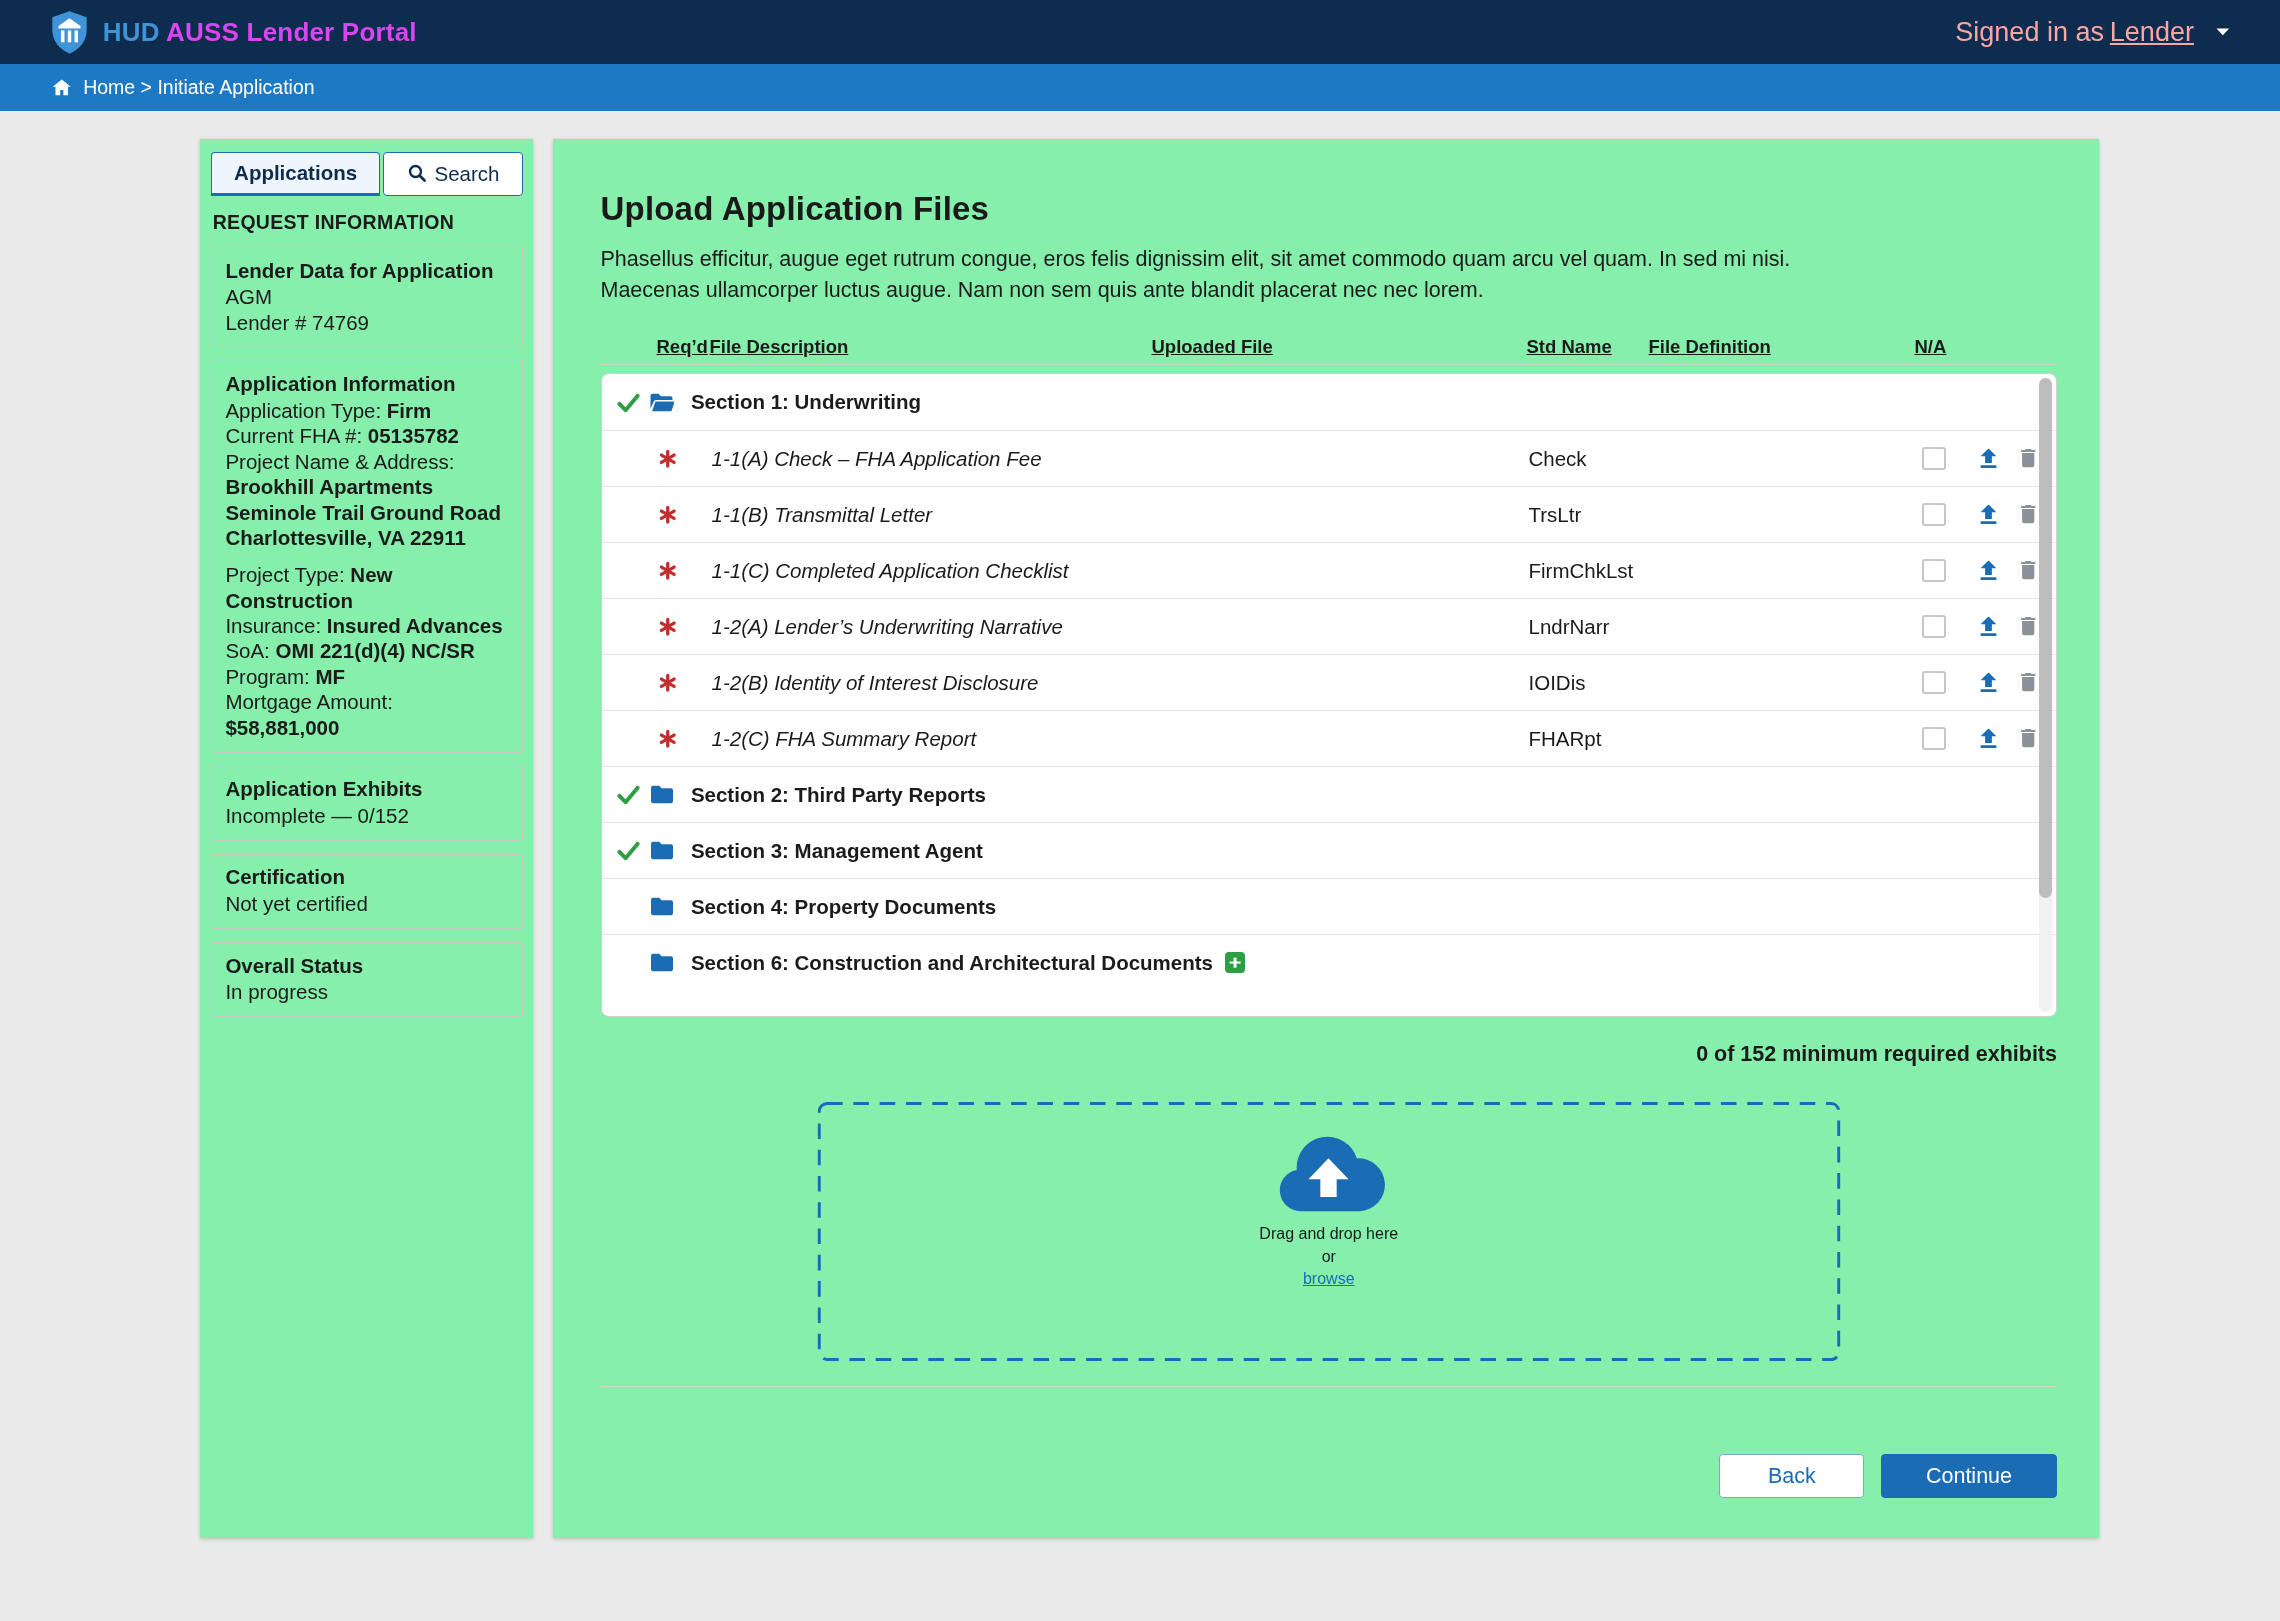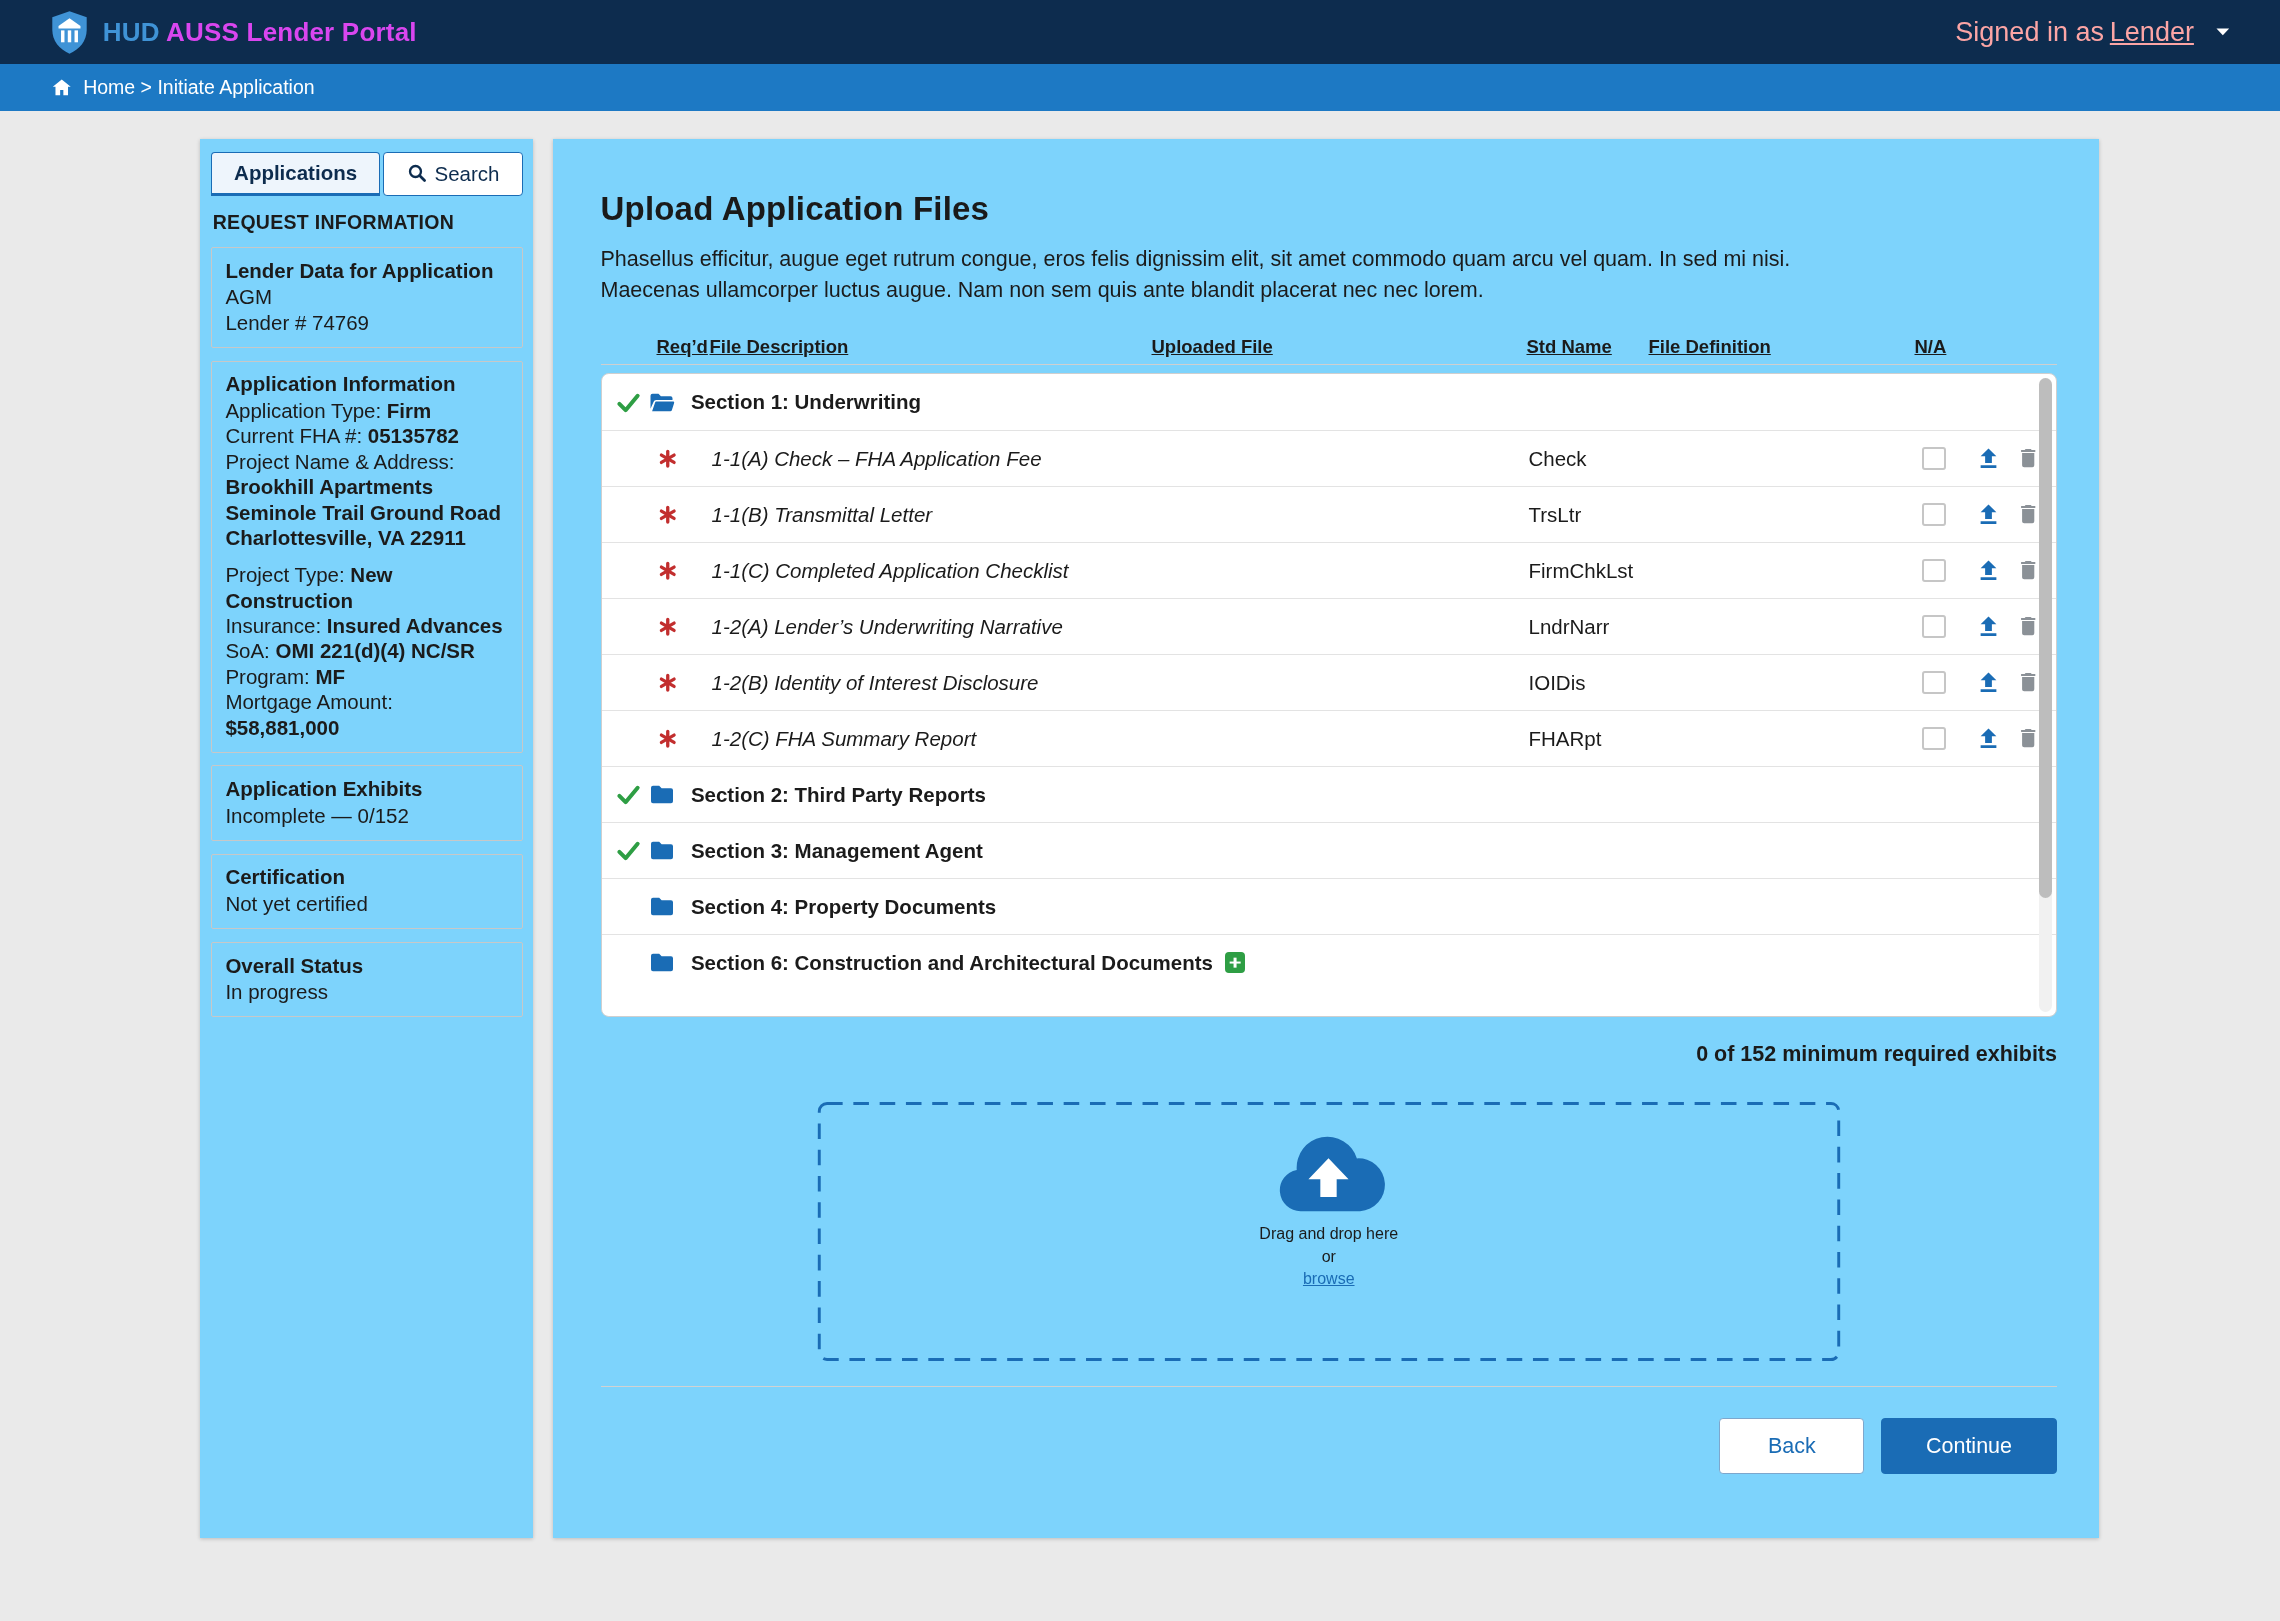--- a/index.html
+++ b/index.html
@@ -24,21 +24,21 @@
   .signin{display:flex;align-items:center;color:#fca5a5;font-size:27px;cursor:pointer;}
   .signin-user{text-decoration:underline;margin-left:5.9px;}
   .caret{width:15.6px;height:11.7px;margin-left:21.5px;display:block;}
 
   
   .breadcrumb-bar{height:47px;background:var(--bar);display:flex;align-items:center;padding:0 51px;color:#fff;font-size:19.5px;gap:10.7px;cursor:pointer;}
   .home-icon{width:21.5px;height:21.5px;display:block;}
 
   
   .layout{display:flex;align-items:flex-start;margin:28px 181px 0 200px;gap:19.5px;}
-  .sidebar,.content{background:#7dd3fc;height:1399px;box-shadow:0 1px 3.9px rgba(0,0,0,.2);}
+  .sidebar,.content{background:#86efac;height:1399px;box-shadow:0 1px 3.9px rgba(0,0,0,.2);}
 
   
   .sidebar{width:333px;flex:0 0 333px;padding:12.7px 9.8px 0 10.7px;}
   .tabs{display:flex;gap:2.9px;}
   .tab{height:44px;display:flex;align-items:center;justify-content:center;font-size:20.5px;cursor:pointer;color:var(--navy);background:#fff;}
   .tab-applications{width:170px;border:1px solid var(--accent);border-bottom:3.9px solid var(--accent);border-radius:3.9px 3.9px 0 0;background:#eef5fc;font-weight:600;}
   .tab-search{width:140px;border:1px solid var(--accent);border-radius:3.9px;gap:6.8px;}
   .search-icon{width:20.5px;height:20.5px;display:block;}
   .search-icon circle{fill:none;stroke:var(--navy);stroke-width:2.4;}
   .search-icon line{stroke:var(--navy);stroke-width:2.8;stroke-linecap:round;}
@@ -103,21 +103,21 @@
   .dz-border rect{fill:none;stroke:var(--accent);stroke-width:3;stroke-dasharray:16 11;}
   .cloud-icon{margin-top:33px;width:119px;height:78px;display:block;}
   .cloud-icon .cloud{fill:var(--accent);}
   .cloud-icon .arrow{fill:#fff;}
   .dz-text{margin-top:11.7px;}
   .dz-or{margin-top:4.9px;}
   .browse{margin-top:4.9px;color:var(--accent);text-decoration:underline;cursor:pointer;}
 
   .footer-rule{margin-top:25px;border-top:1px solid #d2d2d2;}
   .footer-buttons{display:flex;justify-content:flex-end;gap:16.6px;margin-top:31px;}
-  .btn{height:56px;border-radius:3.9px;font-size:21.5px;font-family:inherit;cursor:pointer;display:flex;align-items:center;justify-content:center;}
+  .btn{height:44px;border-radius:3.9px;font-size:21.5px;font-family:inherit;cursor:pointer;display:flex;align-items:center;justify-content:center;margin-top:36px;}
   .btn-back{width:145px;background:#fff;border:1px solid #7da7cd;color:var(--accent);}
   .btn-continue{width:176px;background:var(--accent);border:1px solid var(--accent);color:#fff;}
 </style>
 </head>
 <body>
 
 <header class="topbar">
   <div class="brand">
     <svg class="logo" viewBox="0 0 30 34" aria-hidden="true">
       <path d="M15 1l13 4.5v9.5c0 8.5-5.2 14.6-13 18-7.8-3.4-13-9.5-13-18V5.5z" fill="#3f93d6"></path>

